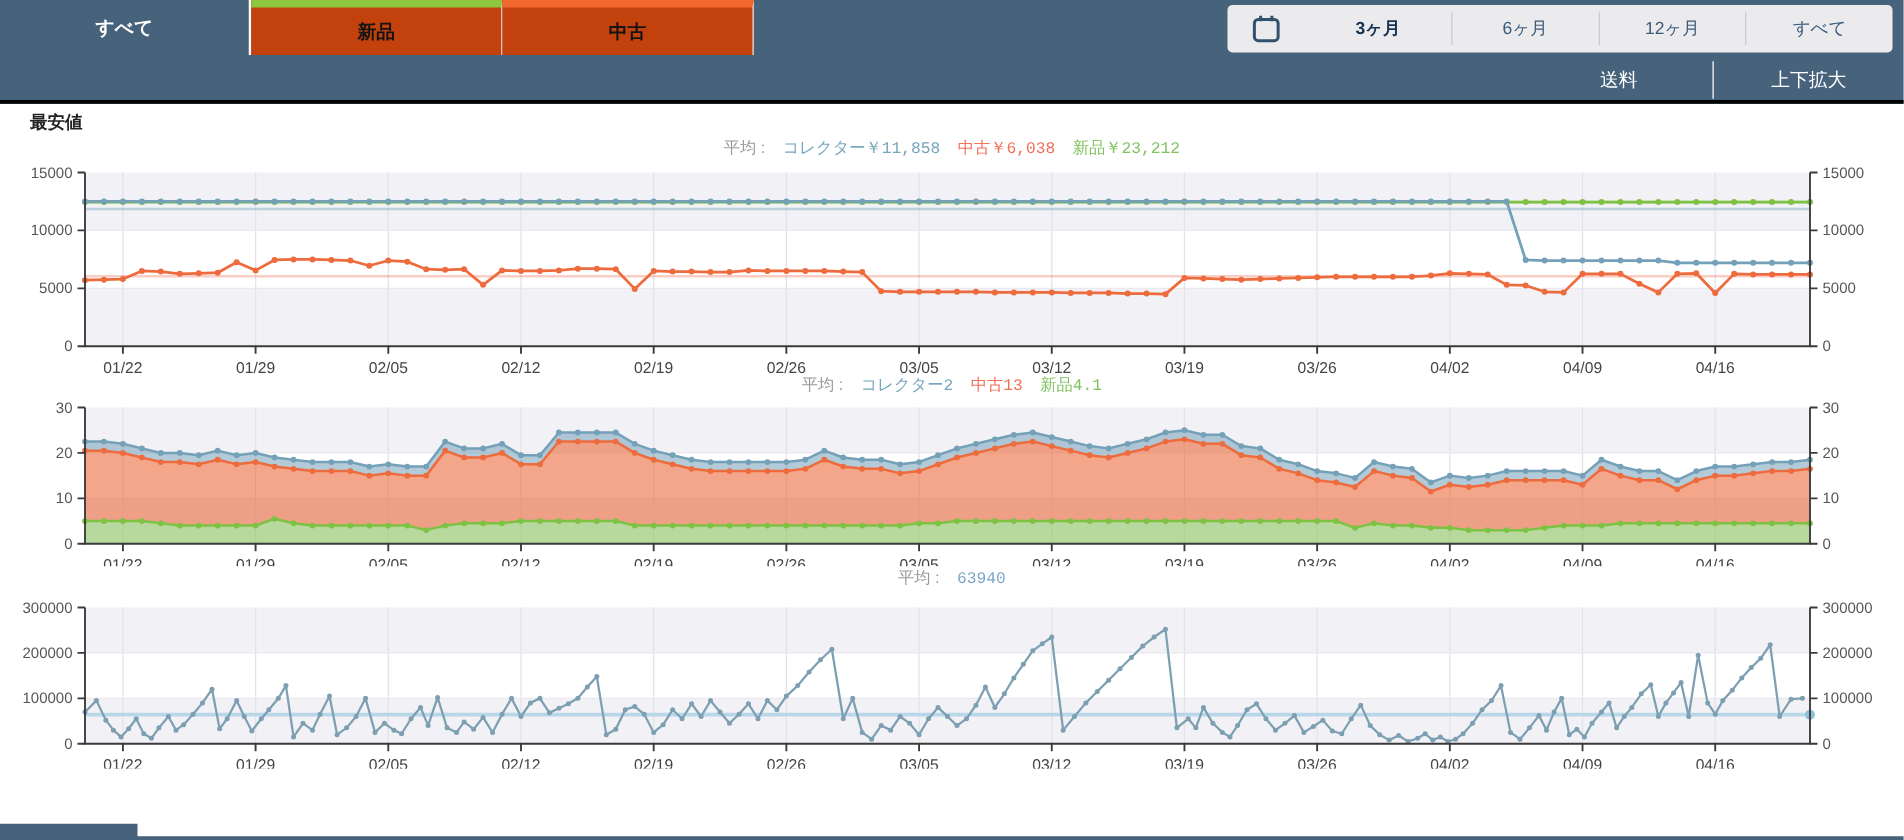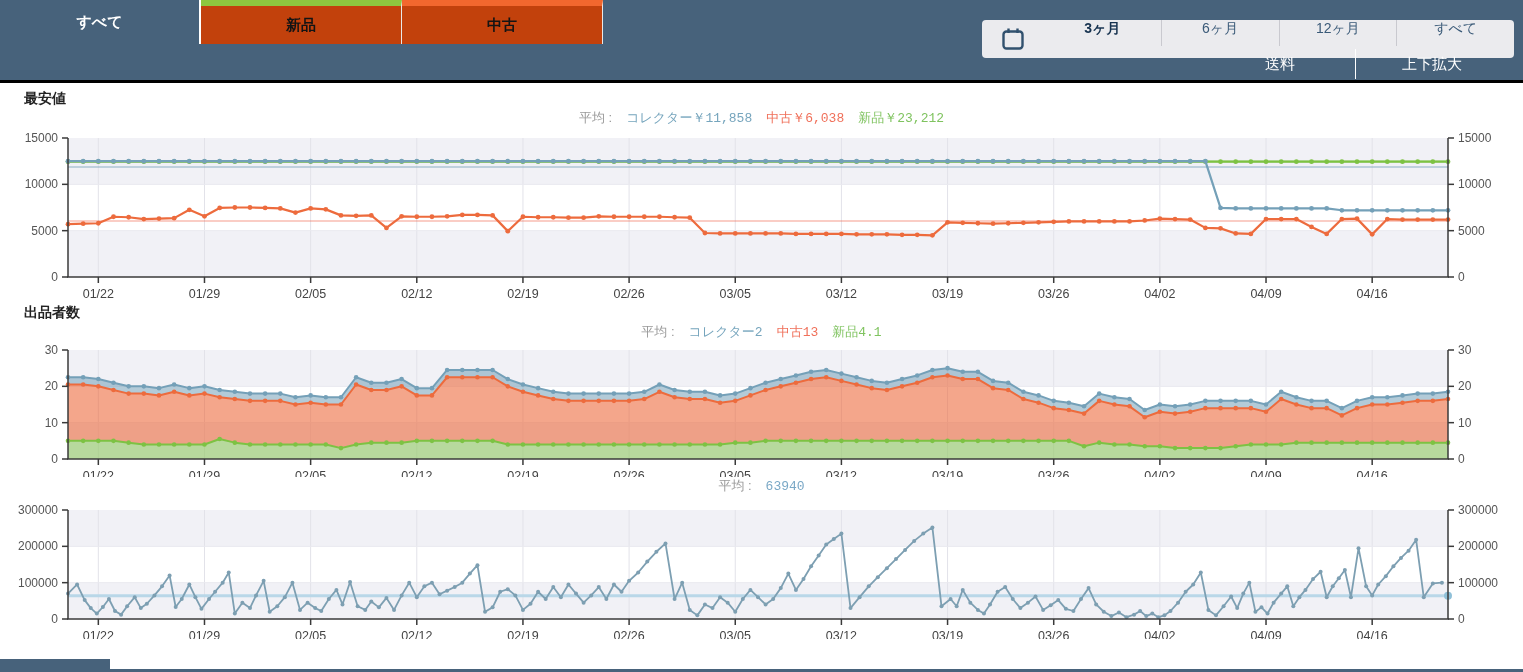--- a/index.html
+++ b/index.html
@@ -8,27 +8,27 @@
     width:1523px; height:672px; overflow:hidden; position:relative;
     background:#ffffff; font-family:"Liberation Sans","DejaVu Sans",sans-serif;
   }
   
   .header { height:83px; background:#47627b; border-bottom:3px solid #000000; position:relative; }
   .tabs { display:flex; height:44px; }
   .tab { width:201px; display:flex; align-items:center; justify-content:center;
          font-size:15px; font-weight:bold; cursor:pointer; }
   .tab.active { background:#47627b; color:#ffffff; border-right:2px solid #ffffff; }
   .tab.inactive { background:#c2410c; color:#141414; border-top:6px solid #999; border-right:1px solid #e9e9e9; }
-  .period-panel { position:absolute; top:20px; right:9px; width:532px; height:38px;
-                  background:#ebebee; border-radius:4px; display:flex; }
+  .period-panel { position:absolute; top:4px; right:9px; width:532px; height:38px;
+                  background:#ebebee; border-radius:4px; display:flex; align-items:center; }
   .cal-cell { width:62px; display:flex; justify-content:center; align-items:center; cursor:pointer; }
   .period-item { flex:1; text-align:center; font-size:14px; color:#3a5a78; cursor:pointer; }
   .period-item.selected { font-weight:bold; color:#16324f; }
   .period-divider { width:1px; height:26px; background:#c9c9cf; }
-  .header-links { position:absolute; right:15px; top:47px; height:34px; display:flex; align-items:center; }
+  .header-links { position:absolute; right:0; top:47px; height:34px; display:flex; align-items:center; }
   .hlink { color:#ffffff; font-size:15px; text-align:center; cursor:pointer; }
   .hlink-1 { width:150px; }
   .hlink-2 { width:152px; }
   .hlink-divider { width:1px; height:30px; background:#ffffff; }
   
   .chart-head { margin-top:6px; height:20px; padding-left:24px; }
   .chart-head.tight { margin-top:4px; }
   .chart-title { font-size:14px; font-weight:bold; color:#222222; }
   .chart-legend { height:22px; text-align:center; font-size:13px; color:#999999; }
   .chart-legend span.lg-item { margin-left:14px;font-family:Liberation Mono, monospace; }
@@ -426,23 +426,20 @@
         <text x="1159.868131868132" y="167" text-anchor="middle" font-size="12.5" fill="#444" font-family="Liberation Sans, DejaVu Sans, sans-serif">04/02</text>
         <line x1="1266.021978021978" y1="146" x2="1266.021978021978" y2="152" stroke="#3a3a3a" stroke-width="1.5"></line>
         <text x="1266.021978021978" y="167" text-anchor="middle" font-size="12.5" fill="#444" font-family="Liberation Sans, DejaVu Sans, sans-serif">04/09</text>
         <line x1="1372.1758241758241" y1="146" x2="1372.1758241758241" y2="152" stroke="#3a3a3a" stroke-width="1.5"></line>
         <text x="1372.1758241758241" y="167" text-anchor="middle" font-size="12.5" fill="#444" font-family="Liberation Sans, DejaVu Sans, sans-serif">04/16</text>
       </svg>
     </div>
 </div>
 
 <div>
-  <div class="chart-head tight">
-    <span class="chart-title">出品者数</span>
-  </div>
   <div class="chart-legend" id="legend-1"><span class="lg-prefix">平均 :</span><span class="lg-item" style="color:#76a5bd">コレクター2</span><span class="lg-item" style="color:#f0705a">中古13</span><span class="lg-item" style="color:#7fc35f">新品4.1</span></div>
   <div id="chart-1">
       <svg width="1523" height="132" viewBox="0 0 1523 132">
         <rect x="68" y="5" width="1380" height="36.33333333333334" fill="#f1f1f6"></rect>
         <rect x="68" y="77.66666666666667" width="1380" height="36.33333333333333" fill="#f1f1f6"></rect>
         <line x1="98.32967032967034" y1="5" x2="98.32967032967034" y2="114" stroke="#e2e2e9" stroke-width="1"></line>
         <line x1="204.4835164835165" y1="5" x2="204.4835164835165" y2="114" stroke="#e2e2e9" stroke-width="1"></line>
         <line x1="310.6373626373626" y1="5" x2="310.6373626373626" y2="114" stroke="#e2e2e9" stroke-width="1"></line>
         <line x1="416.7912087912088" y1="5" x2="416.7912087912088" y2="114" stroke="#e2e2e9" stroke-width="1"></line>
         <line x1="522.945054945055" y1="5" x2="522.945054945055" y2="114" stroke="#e2e2e9" stroke-width="1"></line>

